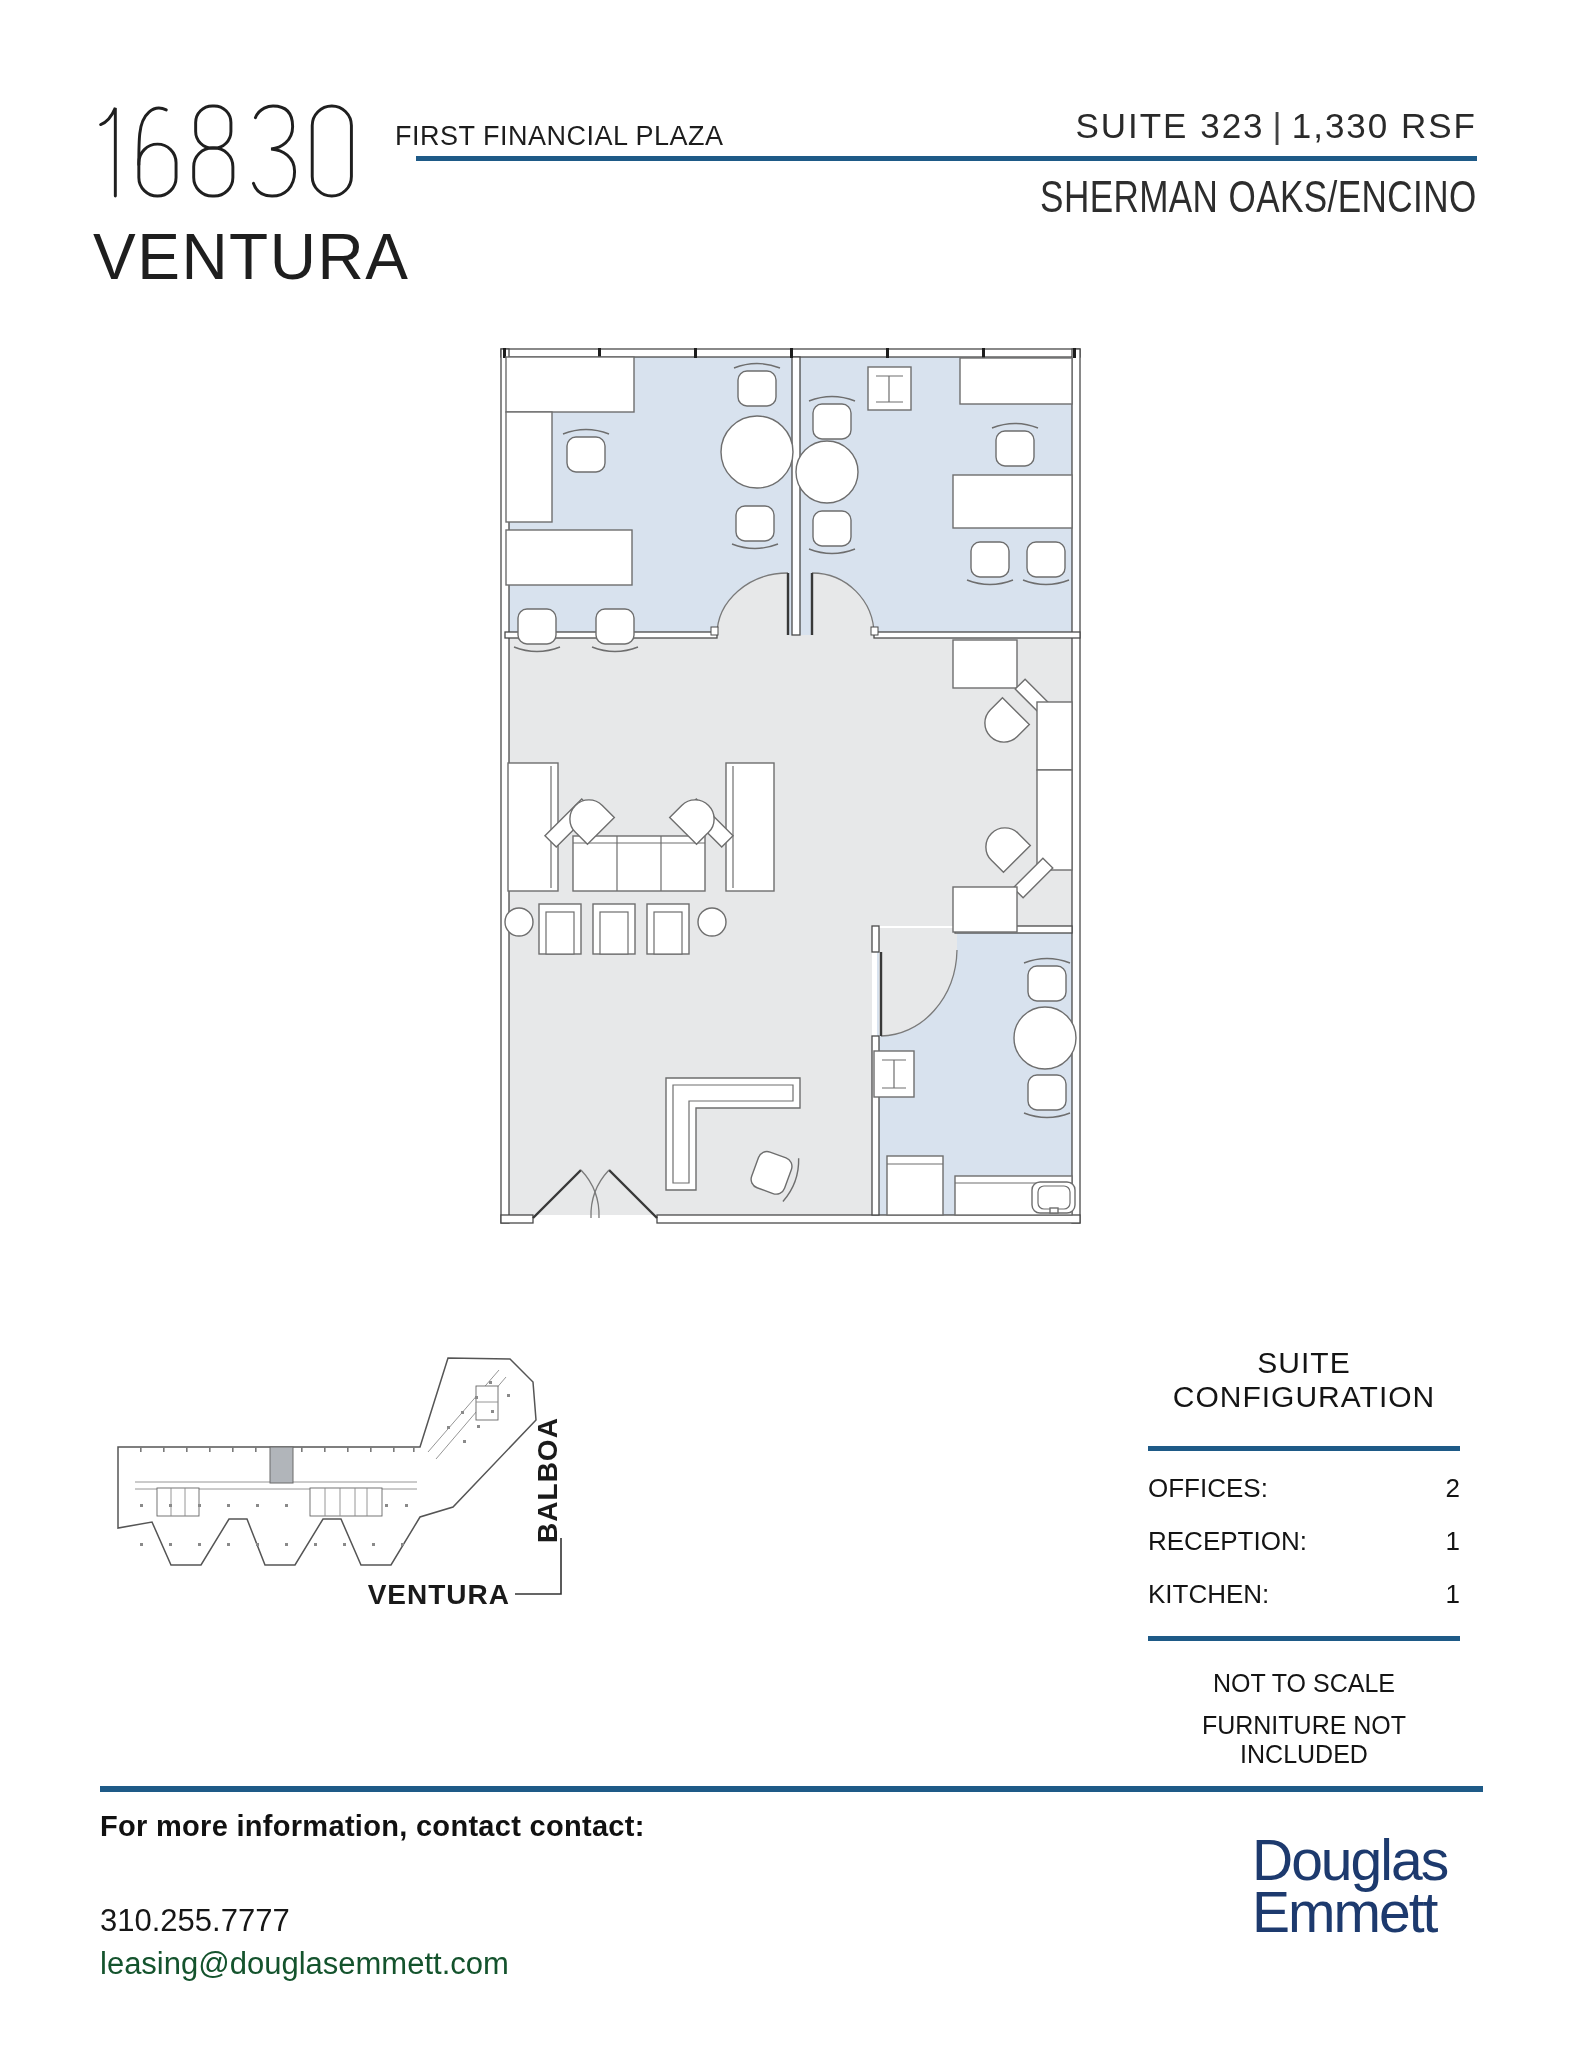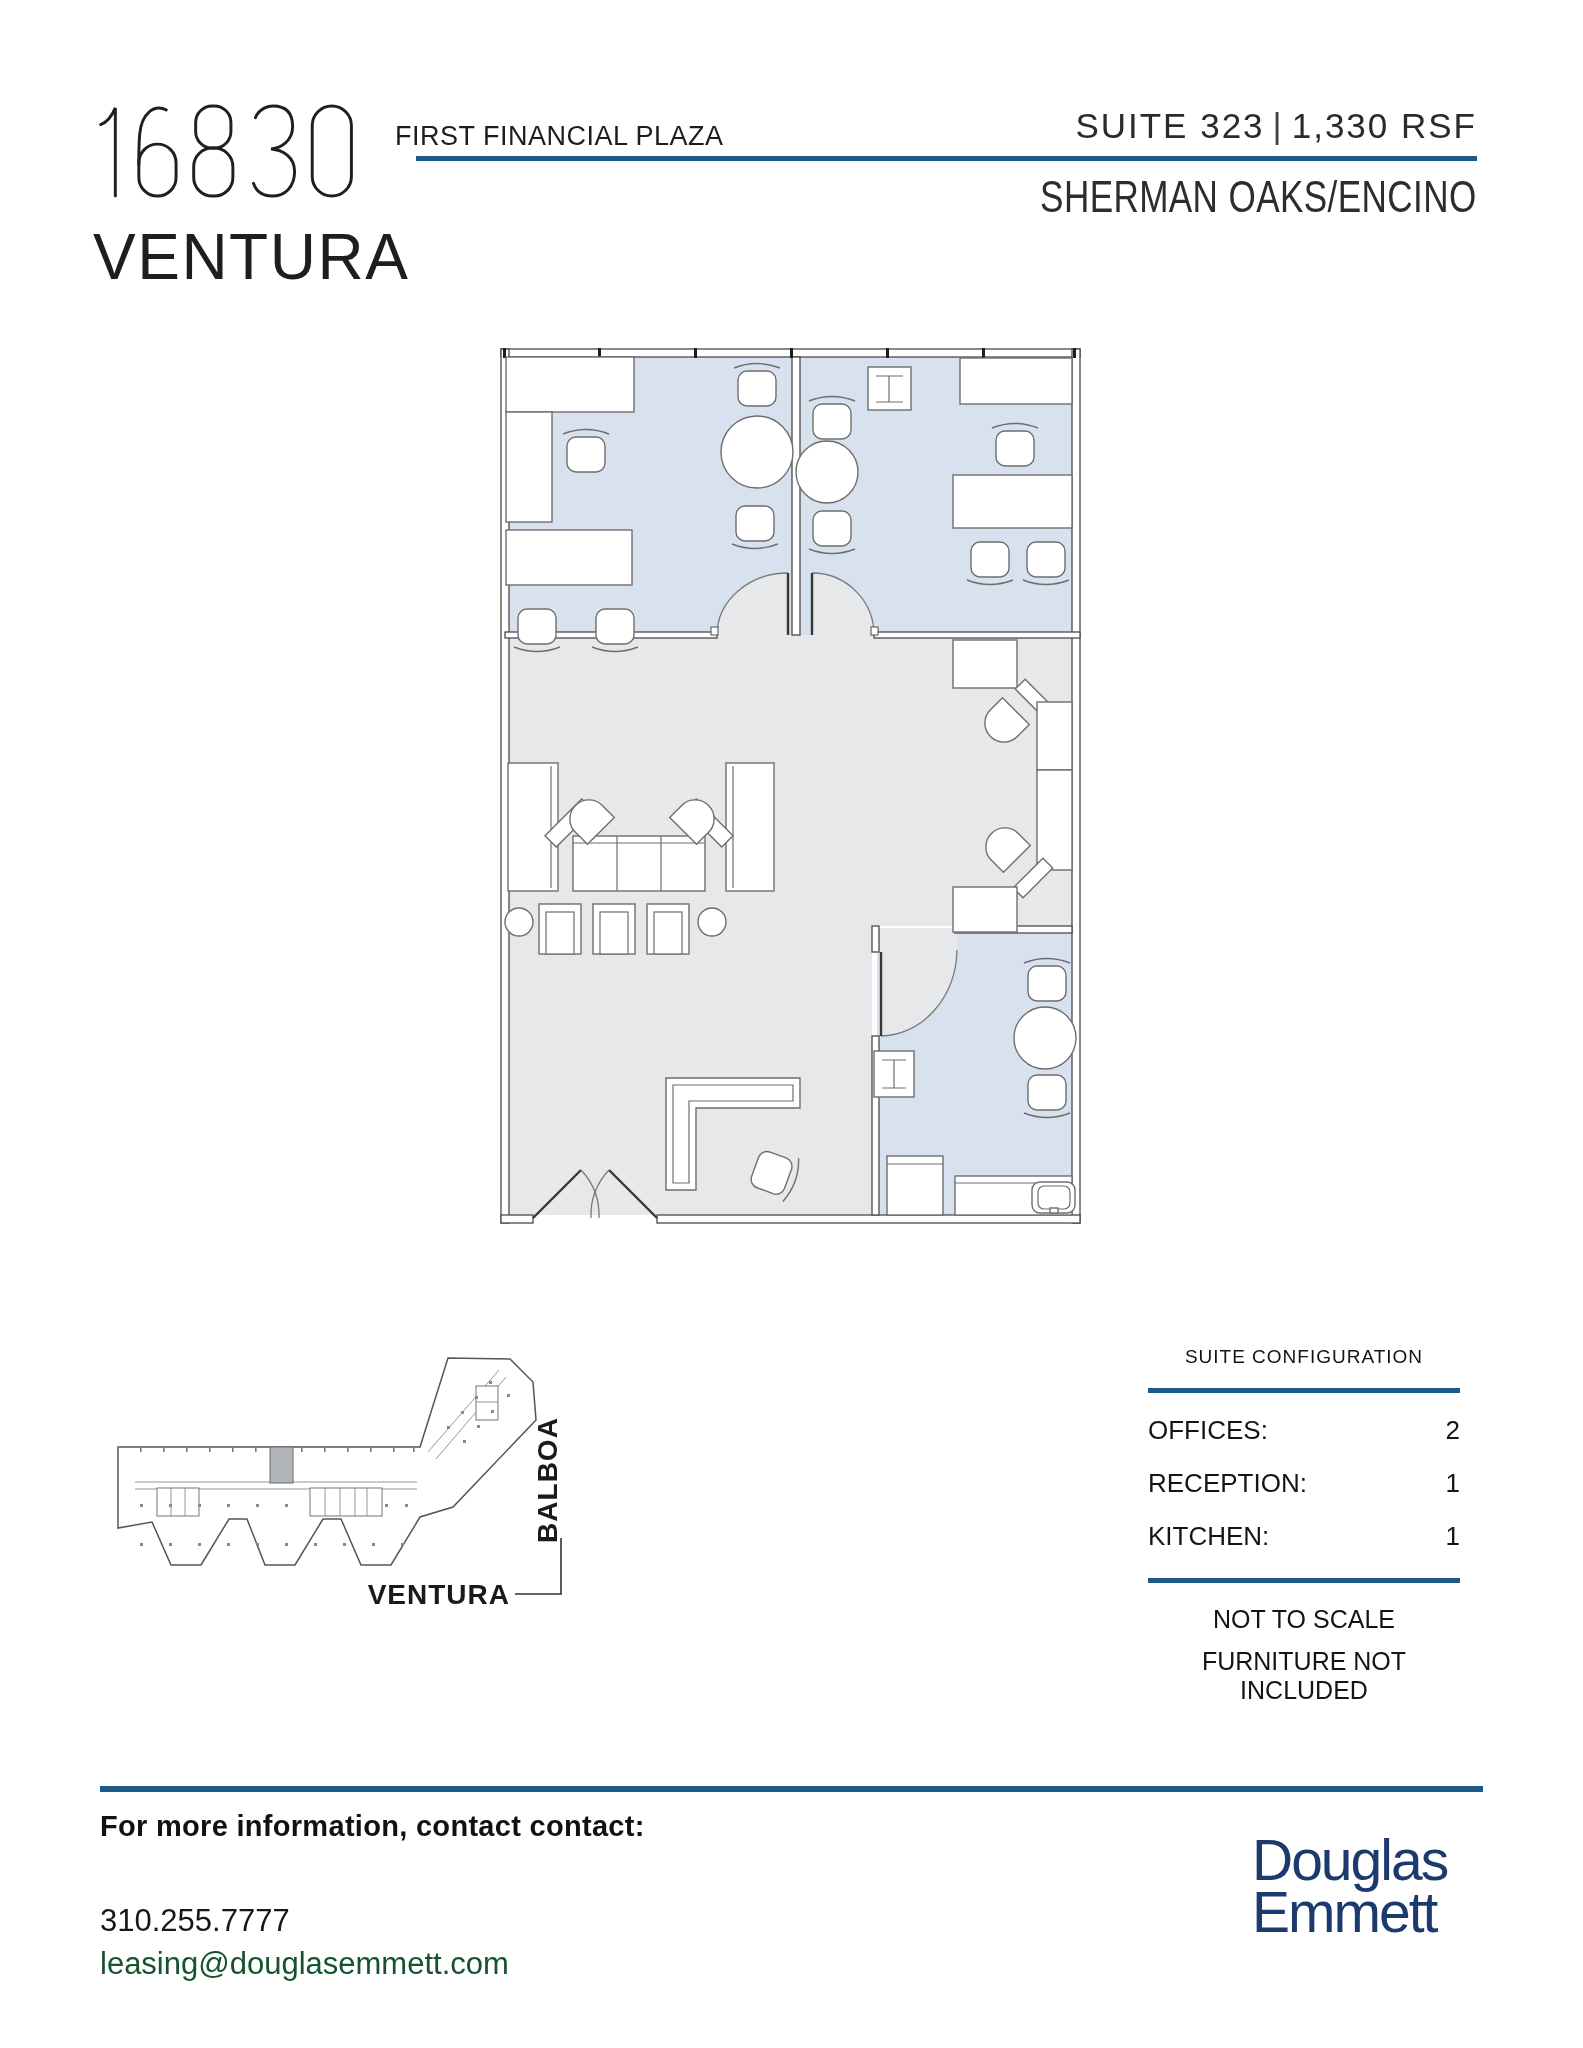--- a/index.html
+++ b/index.html
@@ -43,25 +43,25 @@
   .mthin{fill:none;stroke:#8a8a8a;stroke-width:.9}
   .mcore{fill:#fff;stroke:#666;stroke-width:.9}
   .mdot{fill:#8a8a8a}
   .mtick{fill:#7a7a7a}
   .marker{fill:#b1b5ba;stroke:#6a6a6a;stroke-width:1}
   .maplabel{font-family:"Liberation Sans",sans-serif;font-size:28px;font-weight:600;fill:#1a1a1a;letter-spacing:1px}
   .leader{fill:none;stroke:#333;stroke-width:1.6}
 
   
   #config{left:1148px;top:1346px;width:312px;font-size:26px;color:#141414}
-  #config .title{text-align:center;font-size:19px;letter-spacing:1px;margin-bottom:20px}
+  #config .title{text-align:center;font-size:30px;letter-spacing:1px;margin-bottom:32px}
   #config .rule{height:5px;background:var(--accent)}
   #config .row{display:flex;justify-content:space-between;margin-top:22px}
   #config .rule2{margin-top:26px}
-  #config .note{text-align:center;font-size:25px;margin-top:22px}
+  #config .note{text-align:center;font-size:25px;margin-top:28px}
   #config .note+.note{margin-top:13px}
 
   
   #footer-rule{left:100px;top:1786px;width:1383px;height:6px;background:var(--accent)}
   #contact-heading{left:100px;top:1810px;font-size:29px;font-weight:700;letter-spacing:.3px;color:#111}
   #contact-phone{left:100px;top:1903px;font-size:31px;color:#161616}
   #contact-email{left:100px;top:1946px;font-size:31px;color:#14532d}
   #logo{left:1252px;top:1834px;color:var(--logo_navy);font-weight:400;font-size:57px;
     line-height:.92;letter-spacing:-2px}
 </style>

